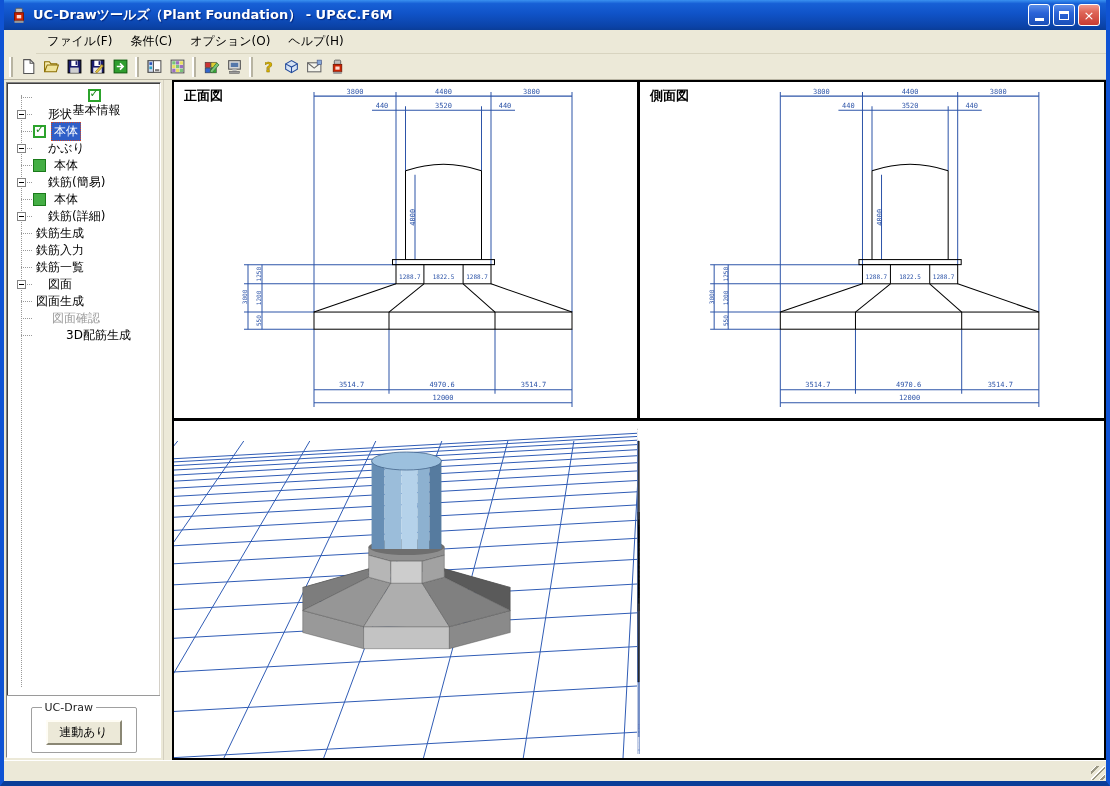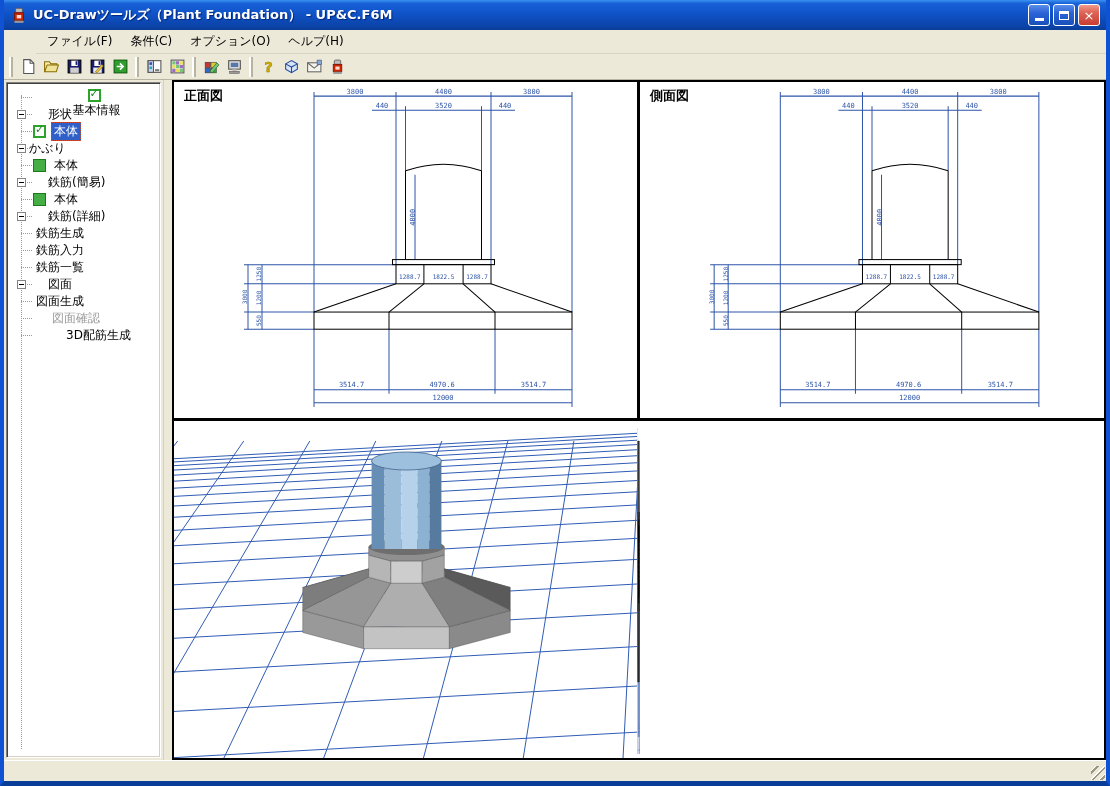--- a/index.html
+++ b/index.html
@@ -225,21 +225,21 @@
               <span class="tlabel" style="margin-left: 19px;">形状</span>
             </div>
             <div class="trow" style="padding-left: 26px;">
               <span class="stub"></span>
               <span class="cbx checked"></span>
               <span class="tlabel selected">本体</span>
             </div>
             <div class="trow" style="padding-left: 0px;">
               <span class="stub"></span>
               <span class="expander"></span>
-              <span class="tlabel" style="">かぶり</span>
+              <span class="tlabel" style="margin-left: 19px;">かぶり</span>
             </div>
             <div class="trow" style="padding-left: 26px;">
               <span class="stub"></span>
               <span class="cbx filled"></span>
               <span class="tlabel">本体</span>
             </div>
             <div class="trow" style="padding-left: 0px;">
               <span class="stub"></span>
               <span class="expander"></span>
               <span class="tlabel" style="margin-left: 19px;">鉄筋(簡易)</span>
@@ -277,20 +277,26 @@
             </div>
             <div class="trow" style="padding-left: 42px;">
               <span class="stub"></span>
               <span class="tlabel disabled">図面確認</span>
             </div>
             <div class="trow" style="padding-left: 30px; justify-content: center;">
               <span class="stub"></span>
               <span class="tlabel">3D配筋生成</span>
             </div>
           </div>
+        <div class="sidebottom">
+          <fieldset class="groupbox">
+            <legend>UC-Draw</legend>
+            <button class="linkbtn">連動あり</button>
+          </fieldset>
+        </div>
       </div>
     </div>
 
     <div class="splitter"></div>
 
     <div class="main">
 
       <div class="quad">
         <svg id="front-svg" viewBox="0 0 463 333" preserveAspectRatio="none">
           <text class="vt" x="10" y="18">正面図</text>

